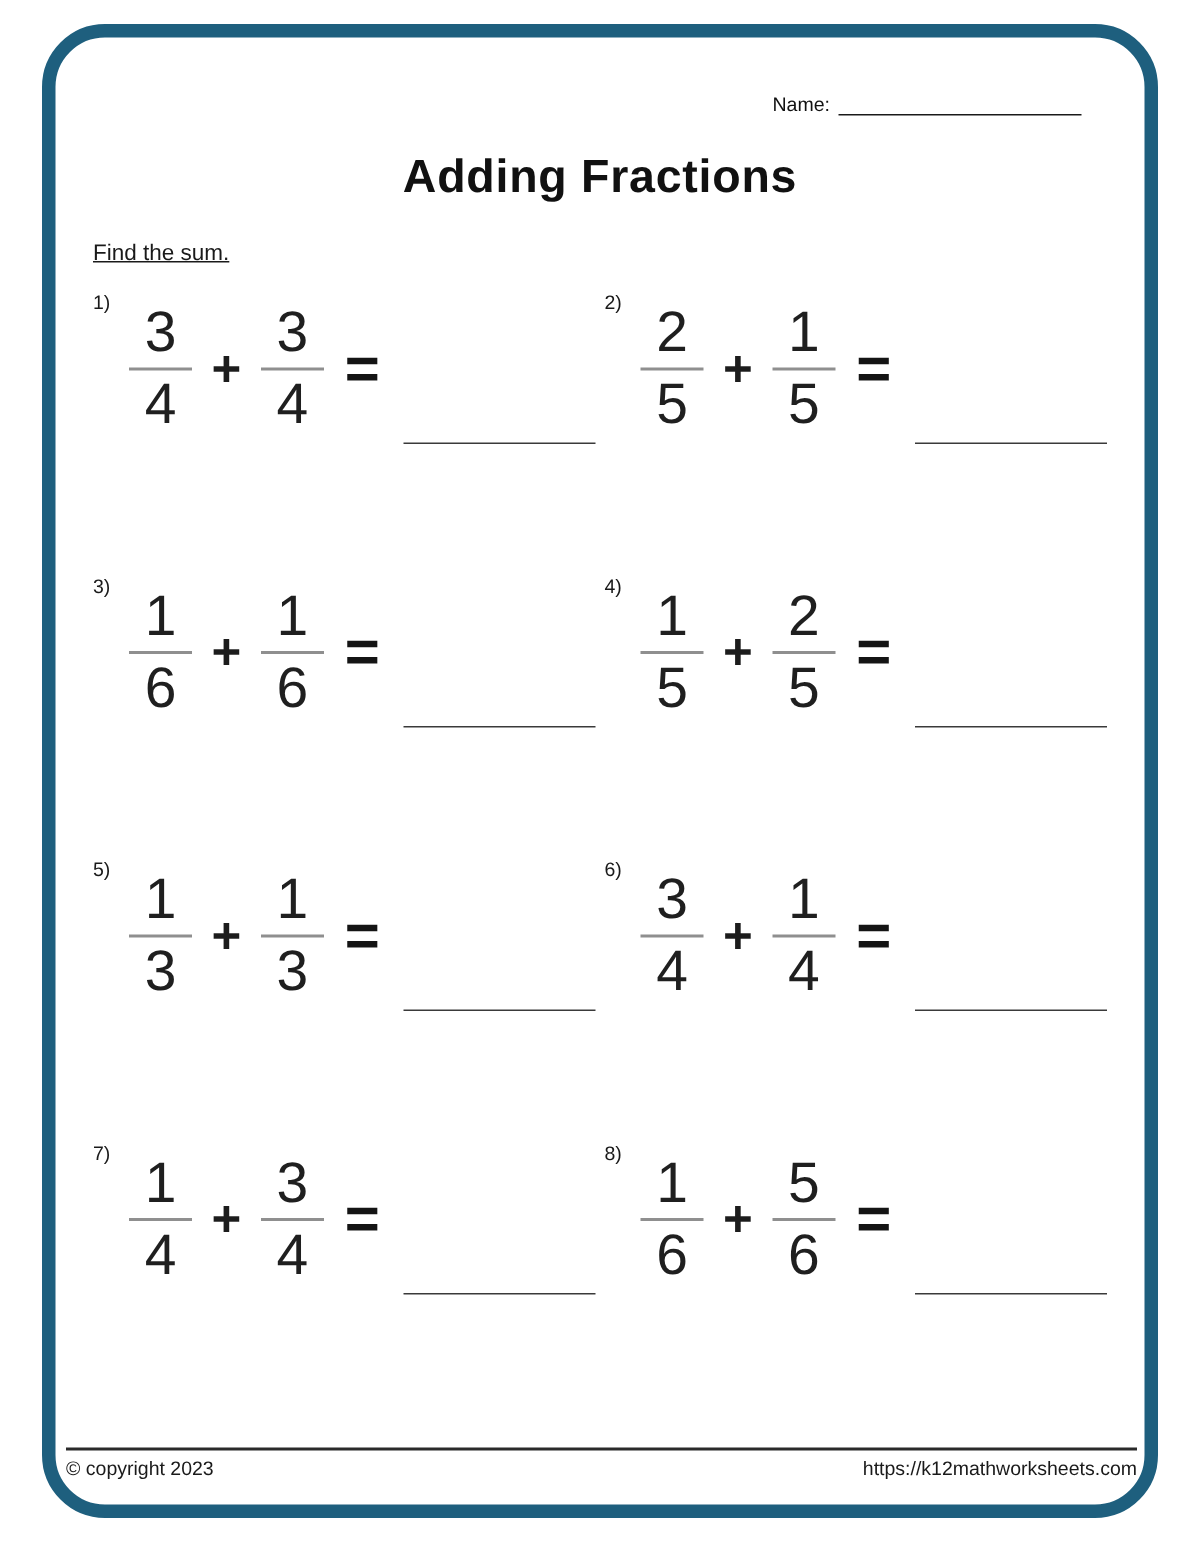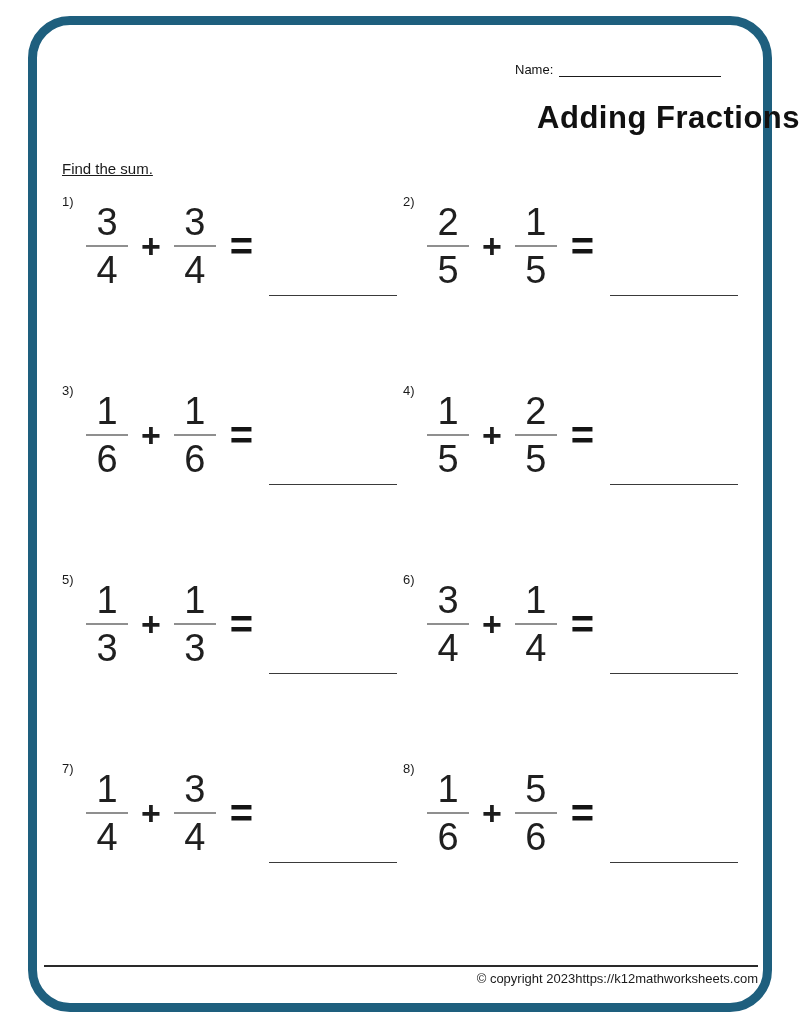--- a/index.html
+++ b/index.html
@@ -15,21 +15,21 @@
   }
   .name-row{
     position:absolute;top:60px;left:515px;font-size:13px;color:#111;
     display:flex;align-items:flex-end;
   }
   .name-line{
     display:inline-block;width:162px;height:16px;
     border-bottom:1.6px solid #1a1a1a;margin-left:6px;
   }
   .page-title{
-    position:absolute;top:100px;left:0;width:800px;text-align:right;
+    position:absolute;top:100px;left:0;width:800px;text-align:center;
     font-size:31px;font-weight:bold;color:#111;letter-spacing:0.5px;
   }
   .instruction{
     position:absolute;top:160px;left:62px;font-size:15px;color:#1a1a1a;text-decoration:underline;
   }
   .problems-grid{
     position:absolute;left:62px;top:192px;width:690px;
     display:grid;grid-template-columns:341px 341px;grid-auto-rows:189px;
   }
   .problem{position:relative;}
@@ -58,21 +58,21 @@
   .answer-line{
     width:128px;height:0;border-bottom:1.8px solid #3a3a3a;
     align-self:flex-end;margin-bottom:-4px;margin-left:6px;
   }
   .footer-divider{
     position:absolute;left:44px;top:965px;width:714px;height:0;
     border-top:2px solid #2a2a2a;
   }
   .footer-row{
     position:absolute;left:44px;top:971px;width:714px;
-    display:flex;justify-content:flex-end;align-items:flex-start;
+    display:flex;justify-content:space-between;align-items:flex-start;
     font-size:13px;color:#1a1a1a;
   }
 </style>
 </head>
 <body>
 
 <div class="sheet-border"></div>
 
 <div class="name-row">
   <span>Name:</span>

